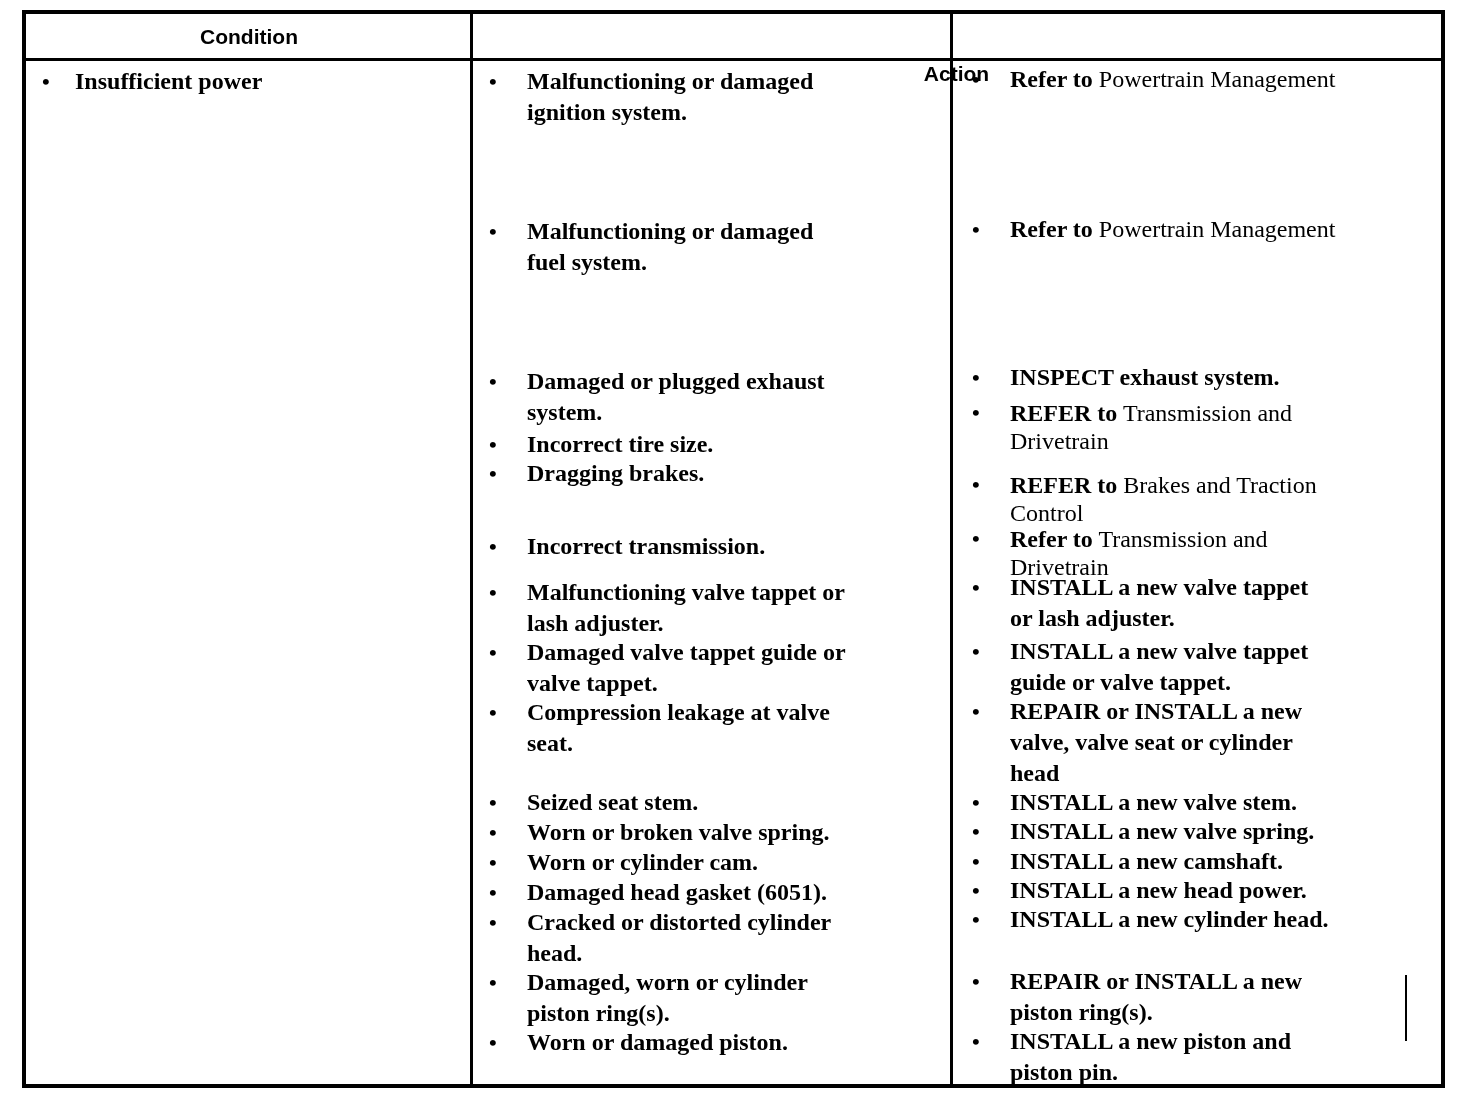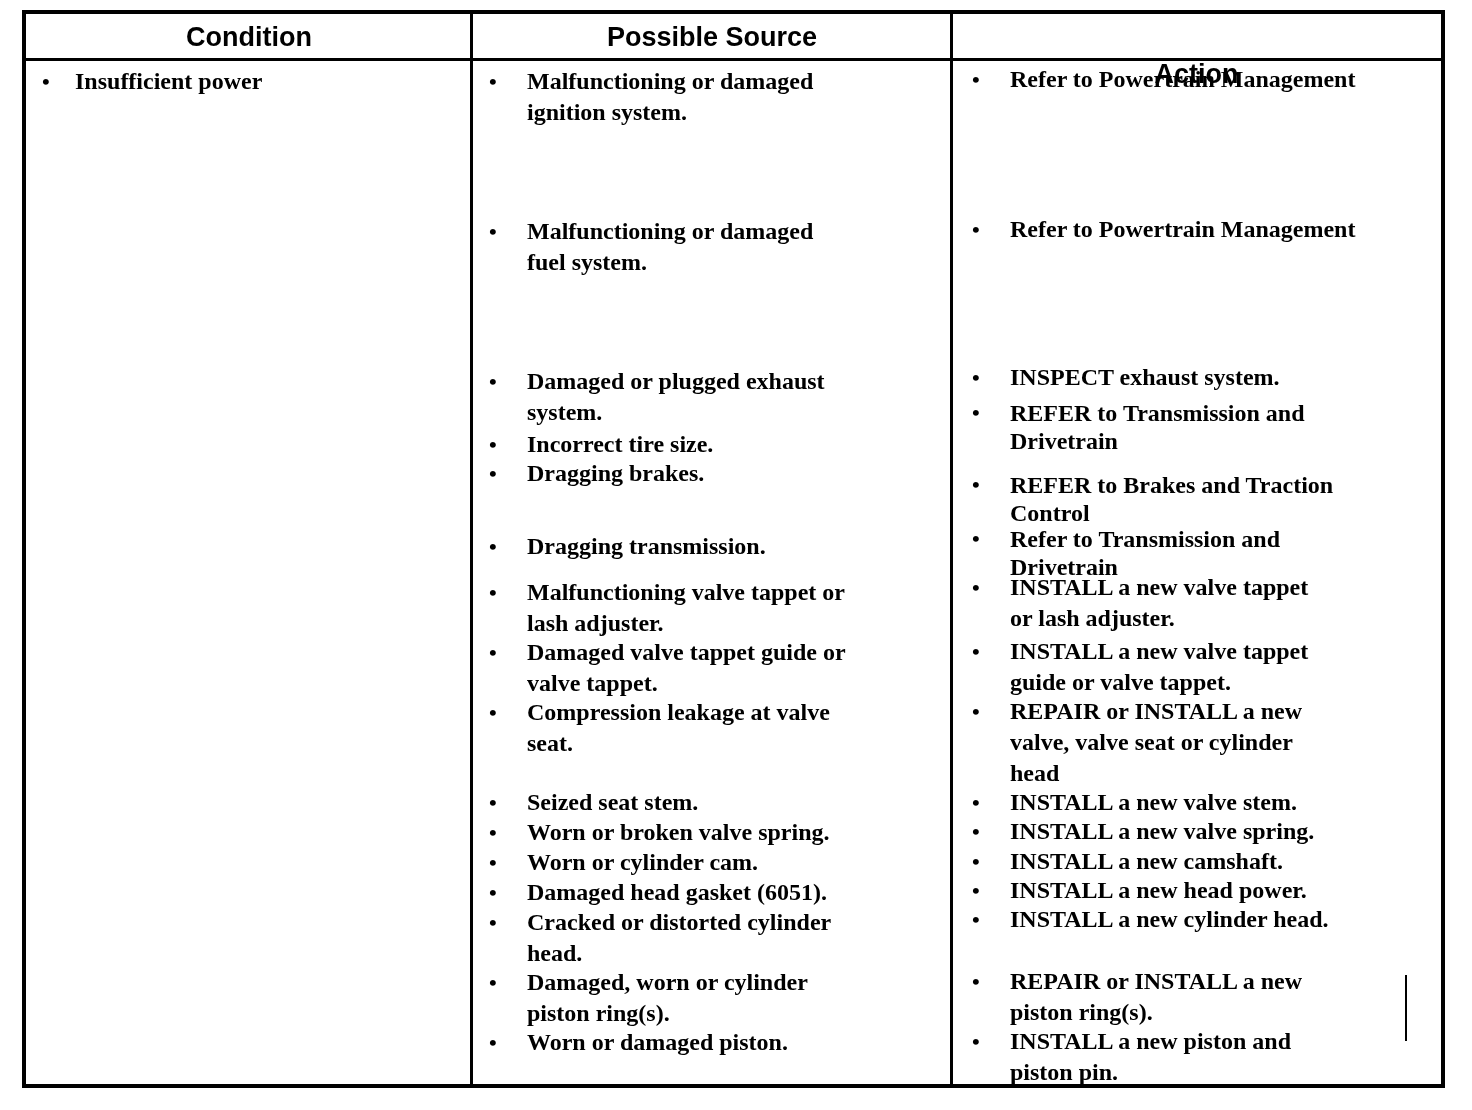--- a/index.html
+++ b/index.html
@@ -6,36 +6,36 @@
   .page{
     position:relative;width:1472px;height:1110px;background:#fff;
     color:#000;font-family:"Liberation Serif",serif;overflow:hidden;
   }
   .tbl{
     position:absolute;left:22px;top:10px;width:1423px;height:1078px;
     border:4px solid #000;box-sizing:border-box;
   }
   .hdr-row{display:flex;height:44px;border-bottom:3px solid #000;}
   .hcell{
-    font-family:"Liberation Sans",sans-serif;font-weight:bold;font-size:27px;
+    font-family:"Liberation Sans",sans-serif;font-weight:bold;font-size:21px;
     line-height:46px;text-align:center;box-sizing:border-box;
   }
   .hc1{width:446px;}
   .hc2{width:480px;}
   .hc3{flex:1;margin-top:37px;}
   .vsep{position:absolute;top:14px;width:3px;height:1070px;background:#000;}
   .vsep1{left:470px;}
   .vsep2{left:950px;}
   .item{
     position:absolute;display:flex;align-items:flex-start;
     font-weight:bold;font-size:24px;line-height:31px;
   }
   .item .bullet{flex:none;font-size:22px;line-height:31px;}
   .item .txt{white-space:pre-line;}
-  .item .r{font-weight:bold;}
+  .item .r{font-weight:normal;}
   .c-item{left:42px;}
   .c-item .bullet{width:33px;}
   .c-item .txt{width:380px;}
   .s-item{left:489px;}
   .s-item .bullet{width:38px;}
   .s-item .txt{width:410px;}
   .a-item{left:972px;}
   .a-item .bullet{width:38px;}
   .a-item .txt{width:430px;}
   .tight{line-height:28px;}
@@ -43,21 +43,20 @@
   .change-bar{position:absolute;left:1405px;top:975px;width:2px;height:66px;background:#000;}
 </style>
 </head>
 <body>
 
 <div class="page">
 
   <div class="tbl">
     <div class="hdr-row">
       <div class="hcell hc1">Condition</div>
-      <div class="hcell hc2">Possible Source</div>
       <div class="hcell hc3">Action</div>
     </div>
   </div>
 
   <div class="vsep vsep1"></div>
   <div class="vsep vsep2"></div>
 
   <div class="item c-item" style="top:66px">
     <span class="bullet">•</span>
     <span class="txt"><span class="b">Insufficient power</span><span class="r"></span></span>
@@ -81,21 +80,21 @@
   <div class="item s-item" style="top:429px">
     <span class="bullet">•</span>
     <span class="txt"><span class="b">Incorrect tire size.</span><span class="r"></span></span>
   </div>
   <div class="item s-item" style="top:458px">
     <span class="bullet">•</span>
     <span class="txt"><span class="b">Dragging brakes.</span><span class="r"></span></span>
   </div>
   <div class="item s-item" style="top:531px">
     <span class="bullet">•</span>
-    <span class="txt"><span class="b">Dragging transmission.</span><span class="r"></span></span>
+    <span class="txt"><span class="b">Incorrect transmission.</span><span class="r"></span></span>
   </div>
   <div class="item s-item" style="top:577px">
     <span class="bullet">•</span>
     <span class="txt"><span class="b">Malfunctioning valve tappet or
 lash adjuster.</span><span class="r"></span></span>
   </div>
   <div class="item s-item" style="top:637px">
     <span class="bullet">•</span>
     <span class="txt"><span class="b">Damaged valve tappet guide or
 valve tappet.</span><span class="r"></span></span>

